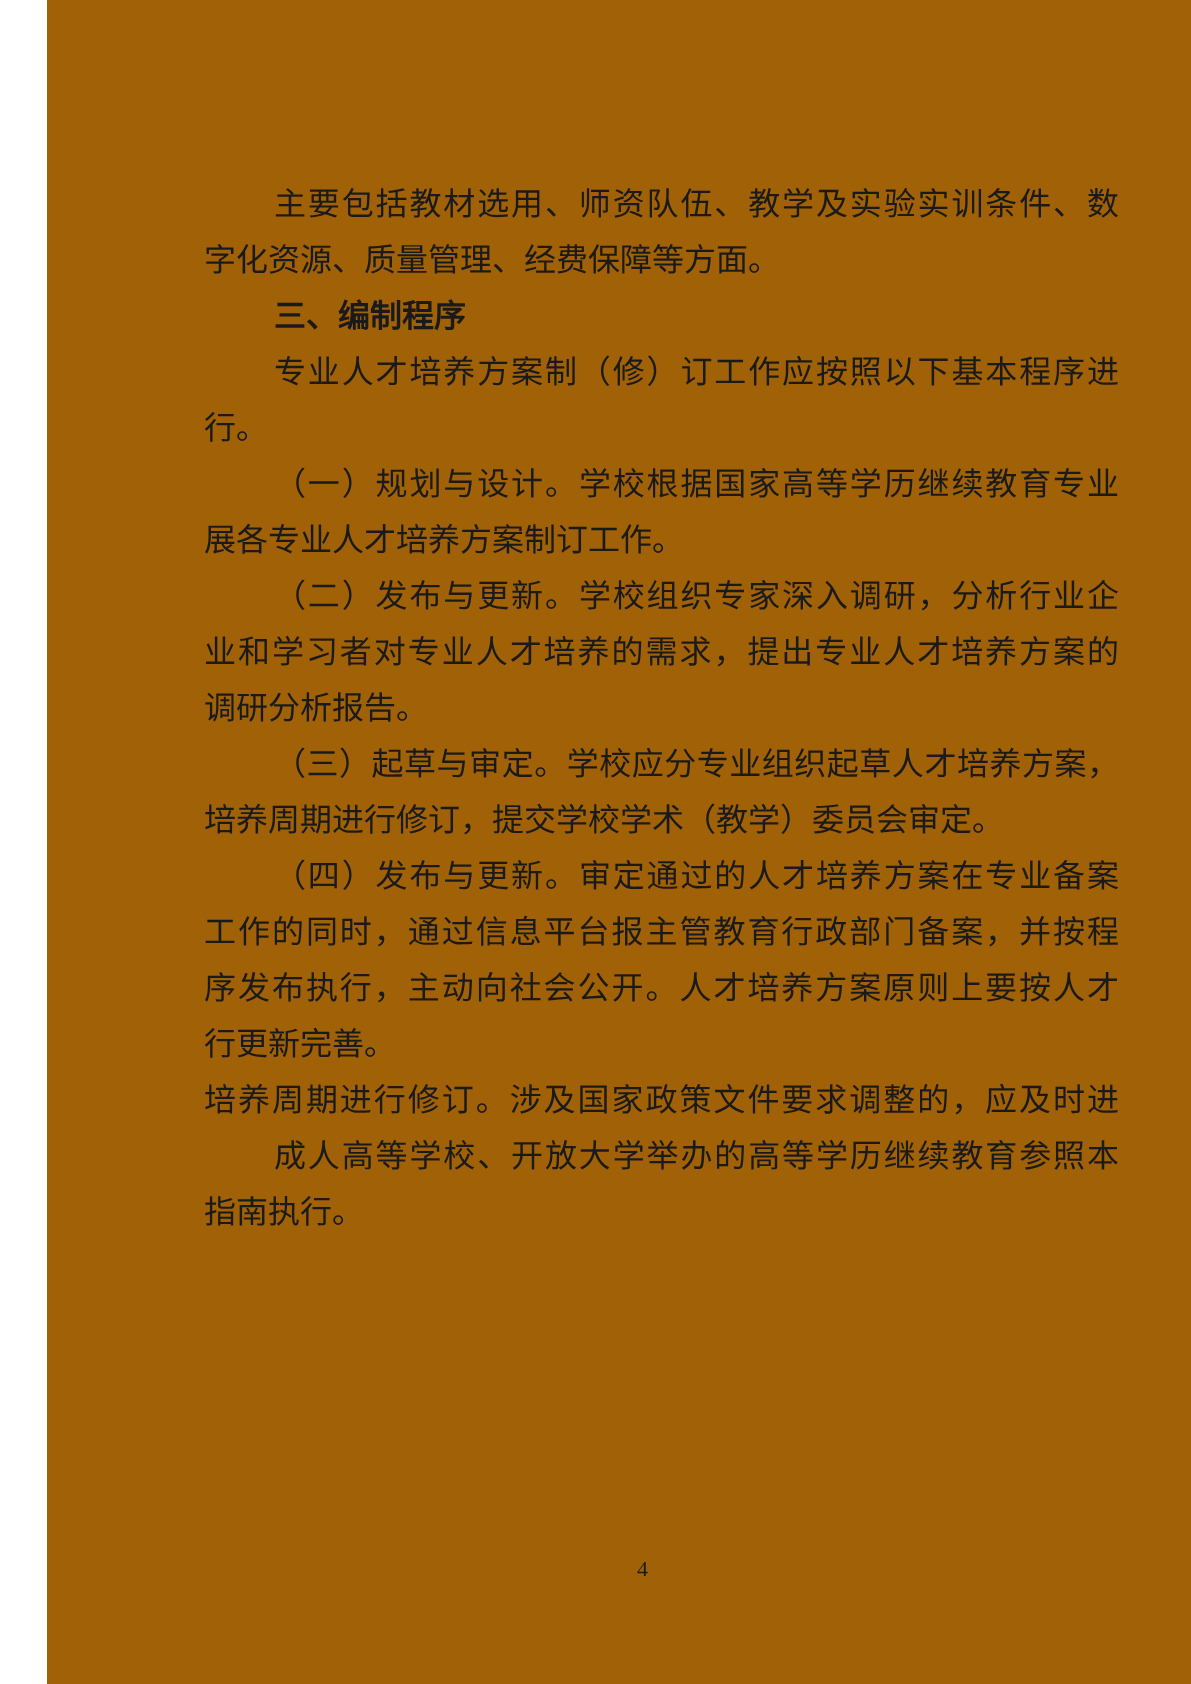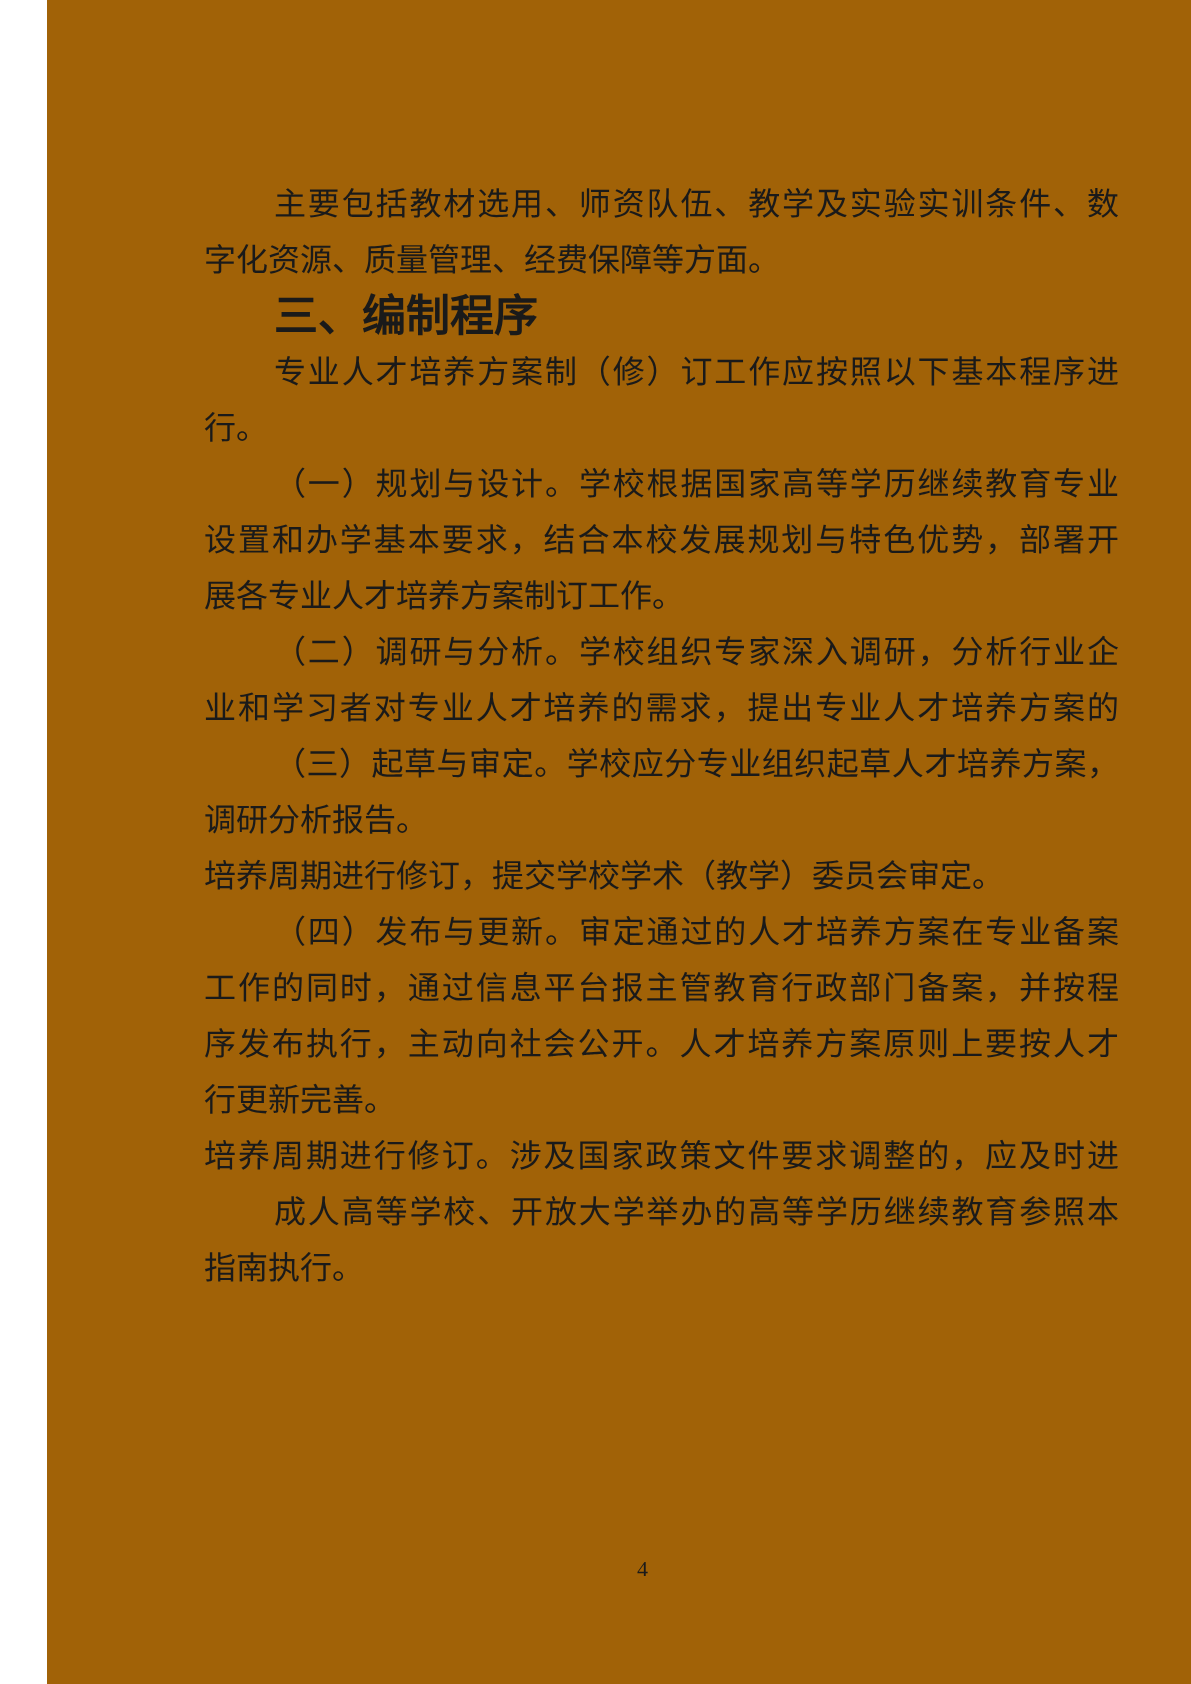--- a/index.html
+++ b/index.html
@@ -32,21 +32,21 @@
   .line.justify {
     text-align: justify;
     text-align-last: justify;
   }
   .line.indent {
     text-indent: 70px;
   }
   .line.heading {
     font-family: "Liberation Sans", "DejaVu Sans", sans-serif;
     font-weight: 700;
-    font-size: 44px;
+    font-size: 32px;
   }
   .label {
     font-weight: 400;
   }
   .footer {
     position: absolute;
     left: 0;
     top: 1556px;
     width: 100%;
     text-align: center;
@@ -59,26 +59,25 @@
 <body>
 
 <div class="page" style="background: #a16207; color: rgb(26, 26, 26); margin-left: 47px;">
   <div class="doc">
       <div class="line indent justify">主要包括教材选用、师资队伍、教学及实验实训条件、数</div>
       <div class="line">字化资源、质量管理、经费保障等方面。</div>
       <div class="line indent heading">三、编制程序</div>
       <div class="line indent justify">专业人才培养方案制（修）订工作应按照以下基本程序进</div>
       <div class="line">行。</div>
       <div class="line indent justify"><span class="label">（一）规划与设计。</span>学校根据国家高等学历继续教育专业</div>
-      <div class="line justify">设置和办学基本要求，结合本校发展规划与特色优势，部署开</div>
       <div class="line">展各专业人才培养方案制订工作。</div>
-      <div class="line indent justify"><span class="label">（二）调研与分析。</span>学校组织专家深入调研，分析行业企</div>
+      <div class="line indent justify"><span class="label">（二）发布与更新。</span>学校组织专家深入调研，分析行业企</div>
       <div class="line justify">业和学习者对专业人才培养的需求，提出专业人才培养方案的</div>
+      <div class="line">调研分析报告。</div>
       <div class="line indent justify"><span class="label">（三）起草与审定。</span>学校应分专业组织起草人才培养方案，</div>
-      <div class="line">调研分析报告。</div>
       <div class="line">培养周期进行修订，提交学校学术（教学）委员会审定。</div>
       <div class="line indent justify"><span class="label">（四）发布与更新。</span>审定通过的人才培养方案在专业备案</div>
       <div class="line justify">工作的同时，通过信息平台报主管教育行政部门备案，并按程</div>
       <div class="line justify">序发布执行，主动向社会公开。人才培养方案原则上要按人才</div>
       <div class="line">行更新完善。</div>
       <div class="line justify">培养周期进行修订。涉及国家政策文件要求调整的，应及时进</div>
       <div class="line indent justify">成人高等学校、开放大学举办的高等学历继续教育参照本</div>
       <div class="line">指南执行。</div>
     </div>
   <div class="footer">4</div>

